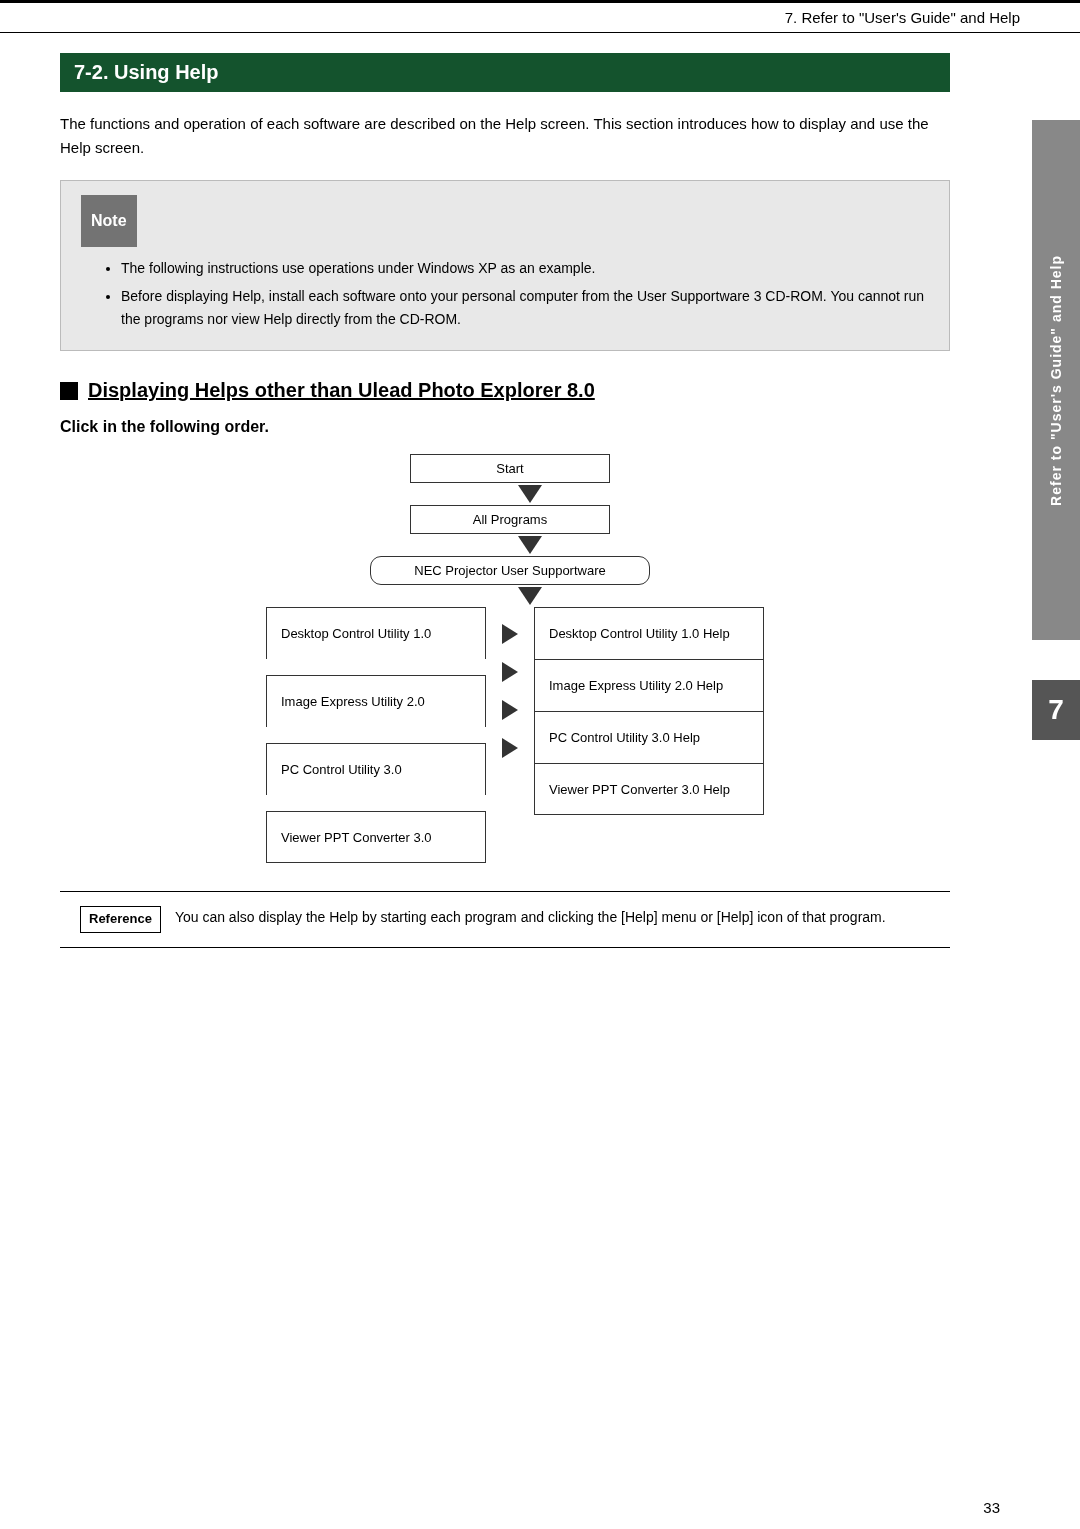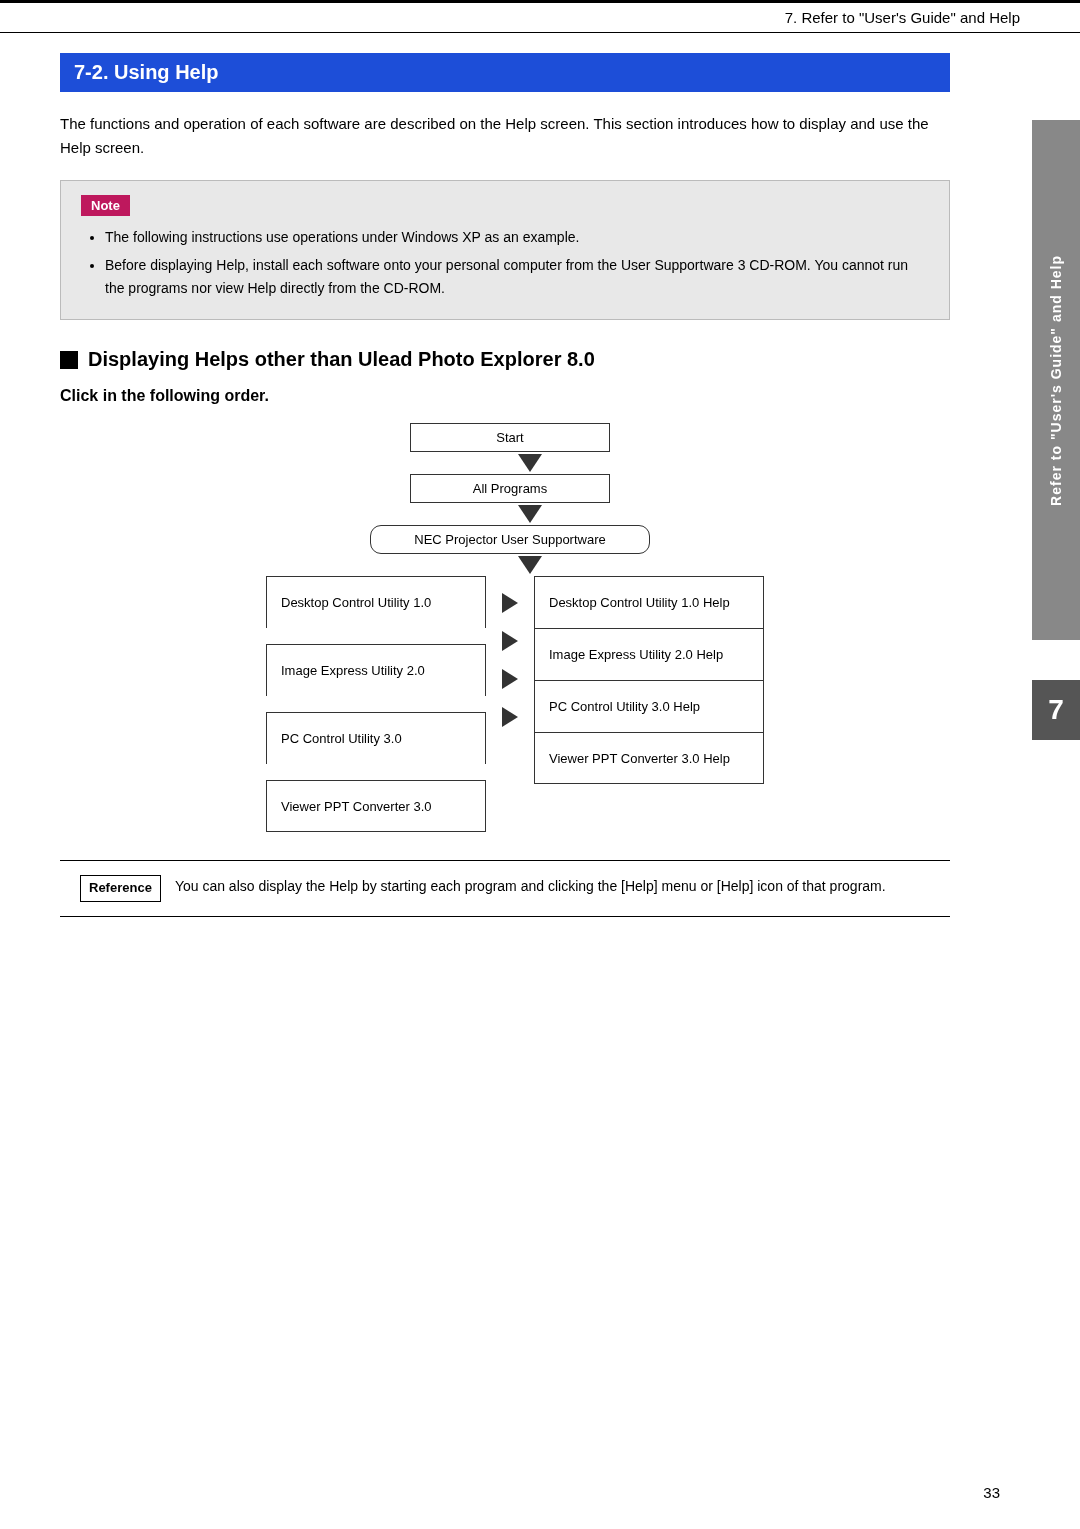--- a/index.html
+++ b/index.html
@@ -73,21 +73,21 @@
     }
 
     
     .main-content {
       padding: 20px 80px 40px 60px;
       margin-right: 50px;
     }
 
     
     .section-heading {
-      background: #1d4ed8;
+      background: #14532d;
       color: #fff;
       font-size: 20px;
       font-weight: bold;
       padding: 8px 14px;
       margin-bottom: 20px;
       display: inline-block;
       width: 100%;
     }
 
     
@@ -98,46 +98,48 @@
     }
 
     
     .note-box {
       background: #e8e8e8;
       border: 1px solid #bbb;
       padding: 14px 20px 14px 20px;
       margin-bottom: 28px;
     }
     .note-label {
-      background: #be185d;
+      background: #737373;
       color: #fff;
       font-weight: bold;
-      font-size: 13px;
-      padding: 3px 10px;
+      font-size: 16px;
+      padding: 17px 10px;
       display: inline-block;
       margin-bottom: 10px;
     }
     .note-list {
       list-style: disc;
       padding-left: 24px;
       font-size: 14px;
       line-height: 1.6;
     }
     .note-list li {
       margin-bottom: 6px;
+      margin-left: 16px;
     }
 
     
     .black-square-title {
       font-size: 20px;
       font-weight: bold;
       margin-bottom: 16px;
       display: flex;
       align-items: center;
       gap: 10px;
+      text-decoration: underline;
     }
     .black-square {
       display: inline-block;
       width: 18px;
       height: 18px;
       background: #000;
       flex-shrink: 0;
     }
 
     
@@ -268,21 +270,21 @@
       padding: 2px 8px;
       font-size: 13px;
       font-weight: bold;
       white-space: nowrap;
       flex-shrink: 0;
     }
 
     
     .page-number {
       position: absolute;
-      bottom: 28px;
+      bottom: 13px;
       right: 80px;
       font-size: 15px;
     }
   </style>
 </head>
 <body>
 
 <div class="page-container">
 
   <div class="top-header">

